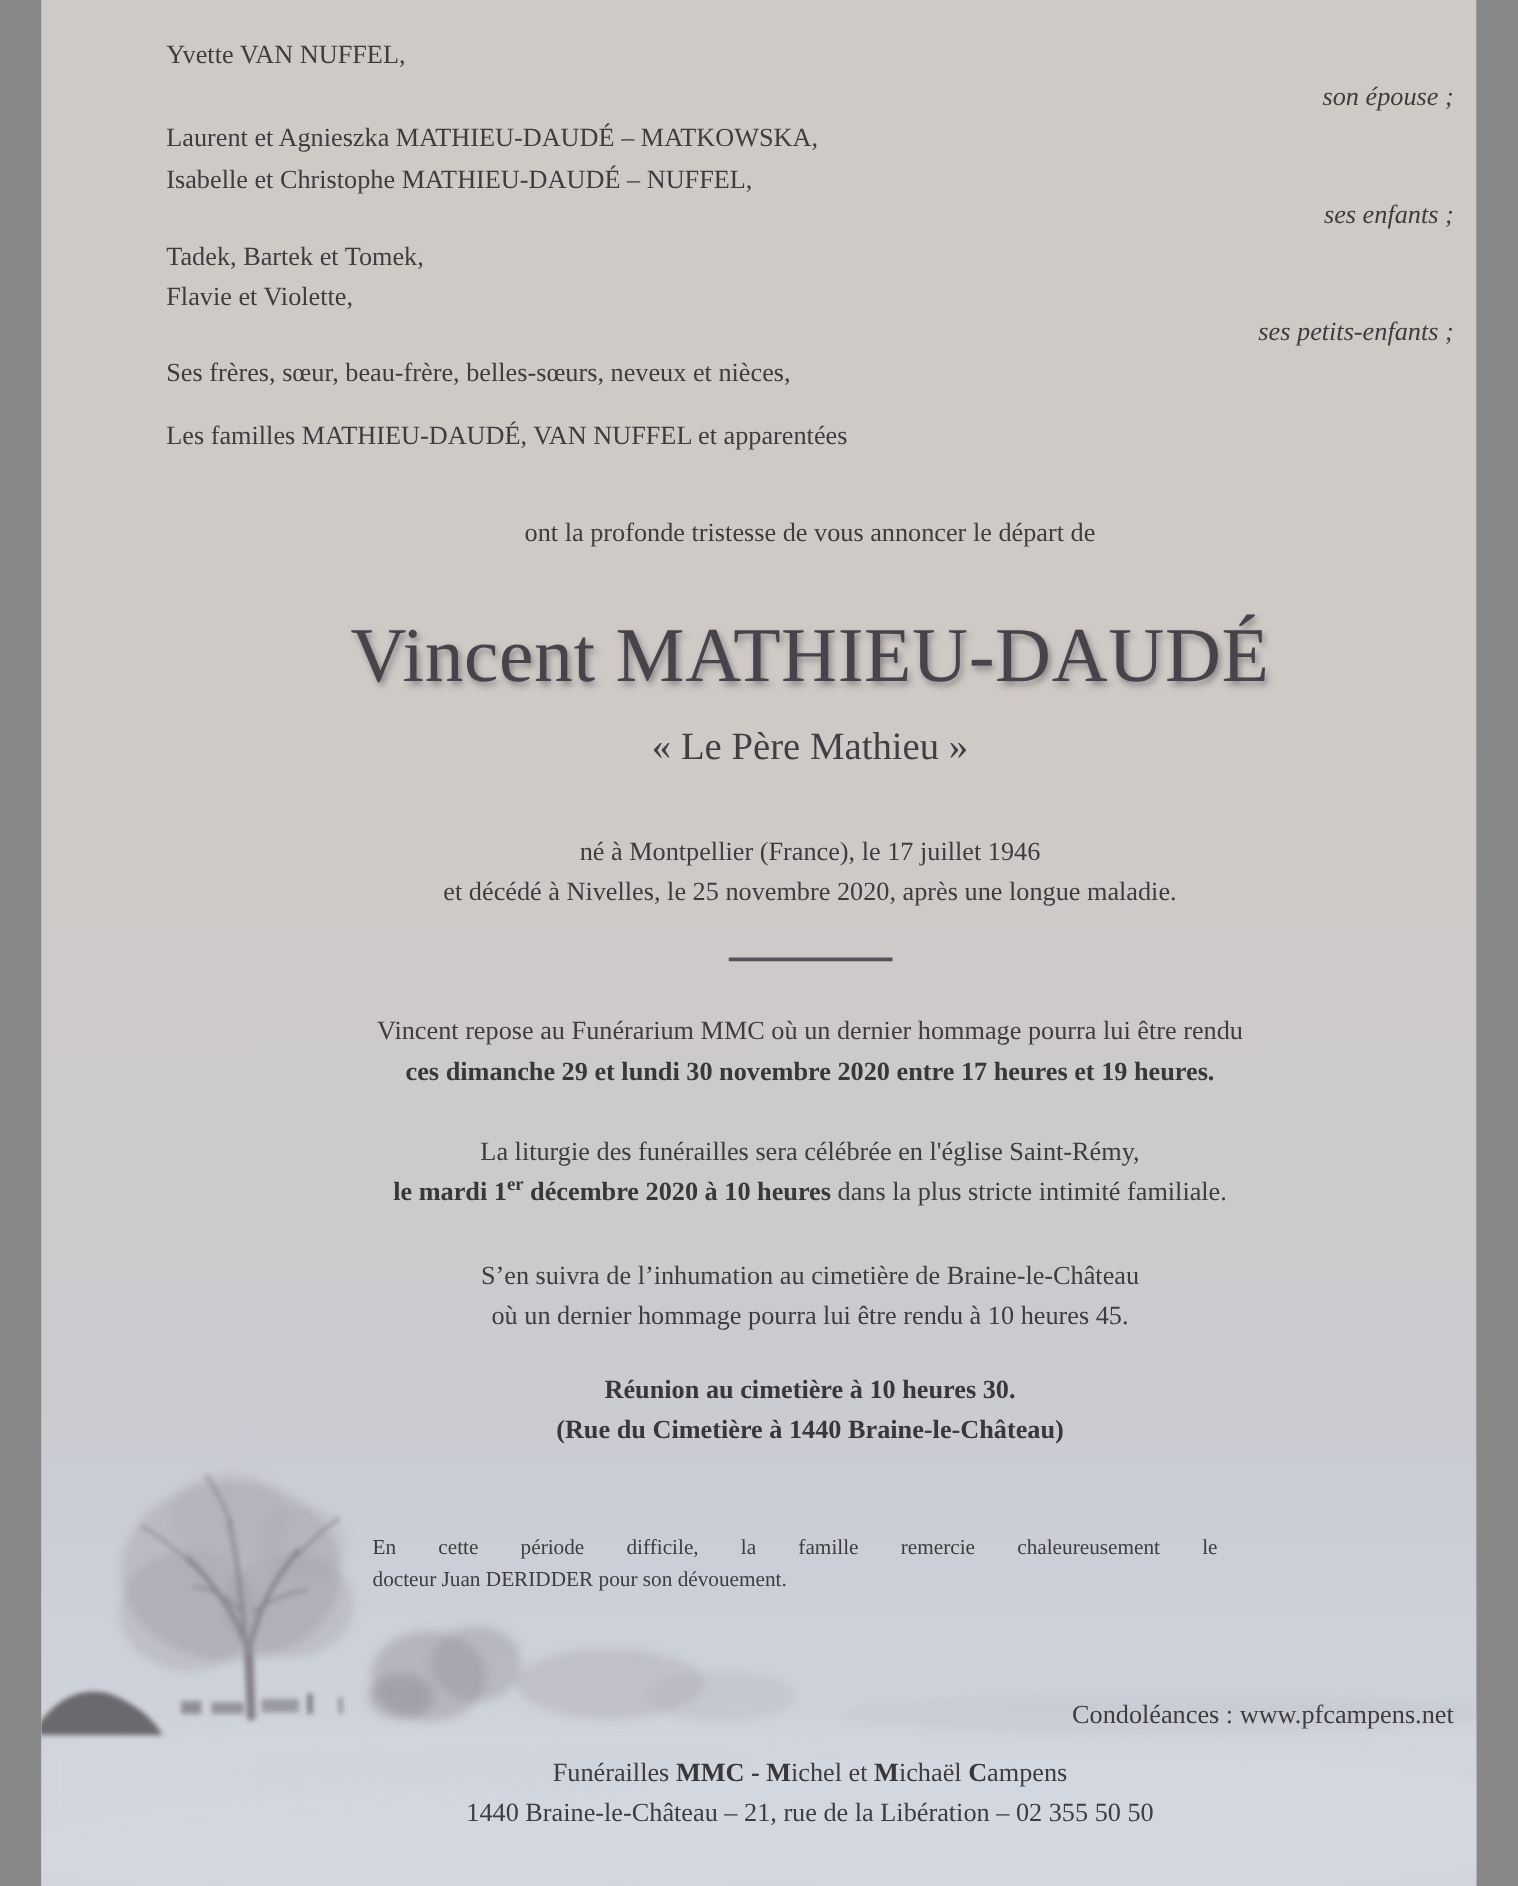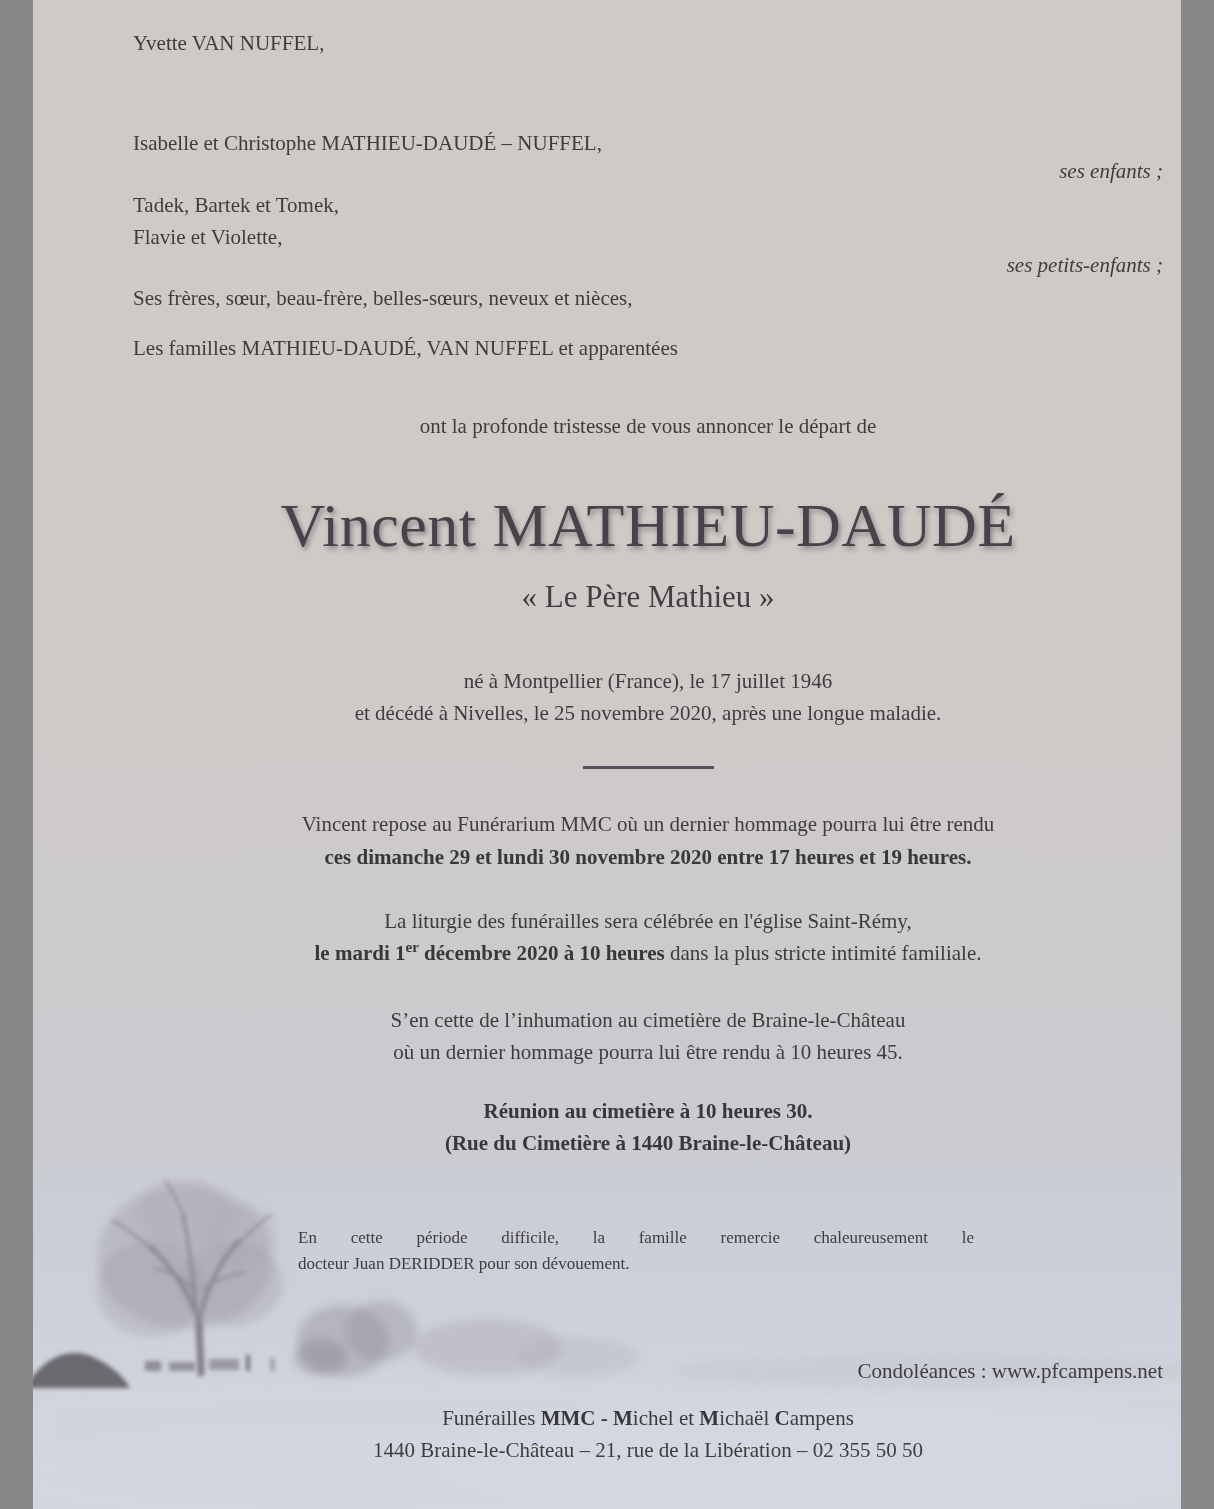--- a/index.html
+++ b/index.html
@@ -93,21 +93,23 @@
       <ellipse cx="310" cy="352" rx="46" ry="36" fill="#97929d" opacity="0.45"></ellipse>
       <ellipse cx="348" cy="342" rx="36" ry="30" fill="#97929d" opacity="0.40"></ellipse>
       <ellipse cx="288" cy="368" rx="26" ry="18" fill="#8d8893" opacity="0.45"></ellipse>
       <ellipse cx="455" cy="358" rx="75" ry="28" fill="#9e99a4" opacity="0.30"></ellipse>
       <ellipse cx="545" cy="368" rx="60" ry="20" fill="#a39ea9" opacity="0.20"></ellipse>
       <ellipse cx="900" cy="382" rx="260" ry="16" fill="#aaa6b0" opacity="0.12"></ellipse>
     </g>
   </svg>
 
   <div class="row" style="top:30px">Yvette VAN NUFFEL,</div>
+  <div class="row right" style="top:64px">son épouse ;</div>
 
+  <div class="row" style="top:97px">Laurent et Agnieszka MATHIEU-DAUDÉ – MATKOWSKA,</div>
   <div class="row" style="top:130px">Isabelle et Christophe MATHIEU-DAUDÉ – NUFFEL,</div>
   <div class="row right" style="top:158px">ses enfants ;</div>
 
   <div class="row" style="top:192px">Tadek, Bartek et Tomek,</div>
   <div class="row" style="top:224px">Flavie et Violette,</div>
   <div class="row right" style="top:252px">ses petits-enfants ;</div>
 
   <div class="row" style="top:285px">Ses frères, sœur, beau-frère, belles-sœurs, neveux et nièces,</div>
   <div class="row" style="top:335px">Les familles MATHIEU-DAUDÉ, VAN NUFFEL et apparentées</div>
 
@@ -121,21 +123,21 @@
   <div class="divider"></div>
 
   <div class="row center" style="top:811px">Vincent repose au Funérarium MMC où un dernier hommage pourra lui être rendu</div>
   <div class="row center bold" style="top:844px">ces dimanche 29 et lundi 30 novembre 2020 entre 17 heures et 19 heures.</div>
 
   <div class="row center" style="top:908px">La liturgie des funérailles sera célébrée en l'église Saint-Rémy,</div>
   <div class="row center" style="top:940px">
     <span class="bold">le mardi 1</span><sup class="bold">er</sup><span class="bold"> décembre 2020 à 10 heures</span><span> dans la plus stricte intimité familiale.</span>
   </div>
 
-  <div class="row center" style="top:1007px">S’en cette de l’inhumation au cimetière de Braine-le-Château</div>
+  <div class="row center" style="top:1007px">S’en suivra de l’inhumation au cimetière de Braine-le-Château</div>
   <div class="row center" style="top:1039px">où un dernier hommage pourra lui être rendu à 10 heures 45.</div>
 
   <div class="row center bold" style="top:1098px">Réunion au cimetière à 10 heures 30.</div>
   <div class="row center bold" style="top:1130px">(Rue du Cimetière à 1440 Braine-le-Château)</div>
 
   <div class="thanks" style="top:1225px">
     <div class="just">En cette période difficile, la famille remercie chaleureusement le</div>
     <div>docteur Juan DERIDDER pour son dévouement.</div>
   </div>
 

